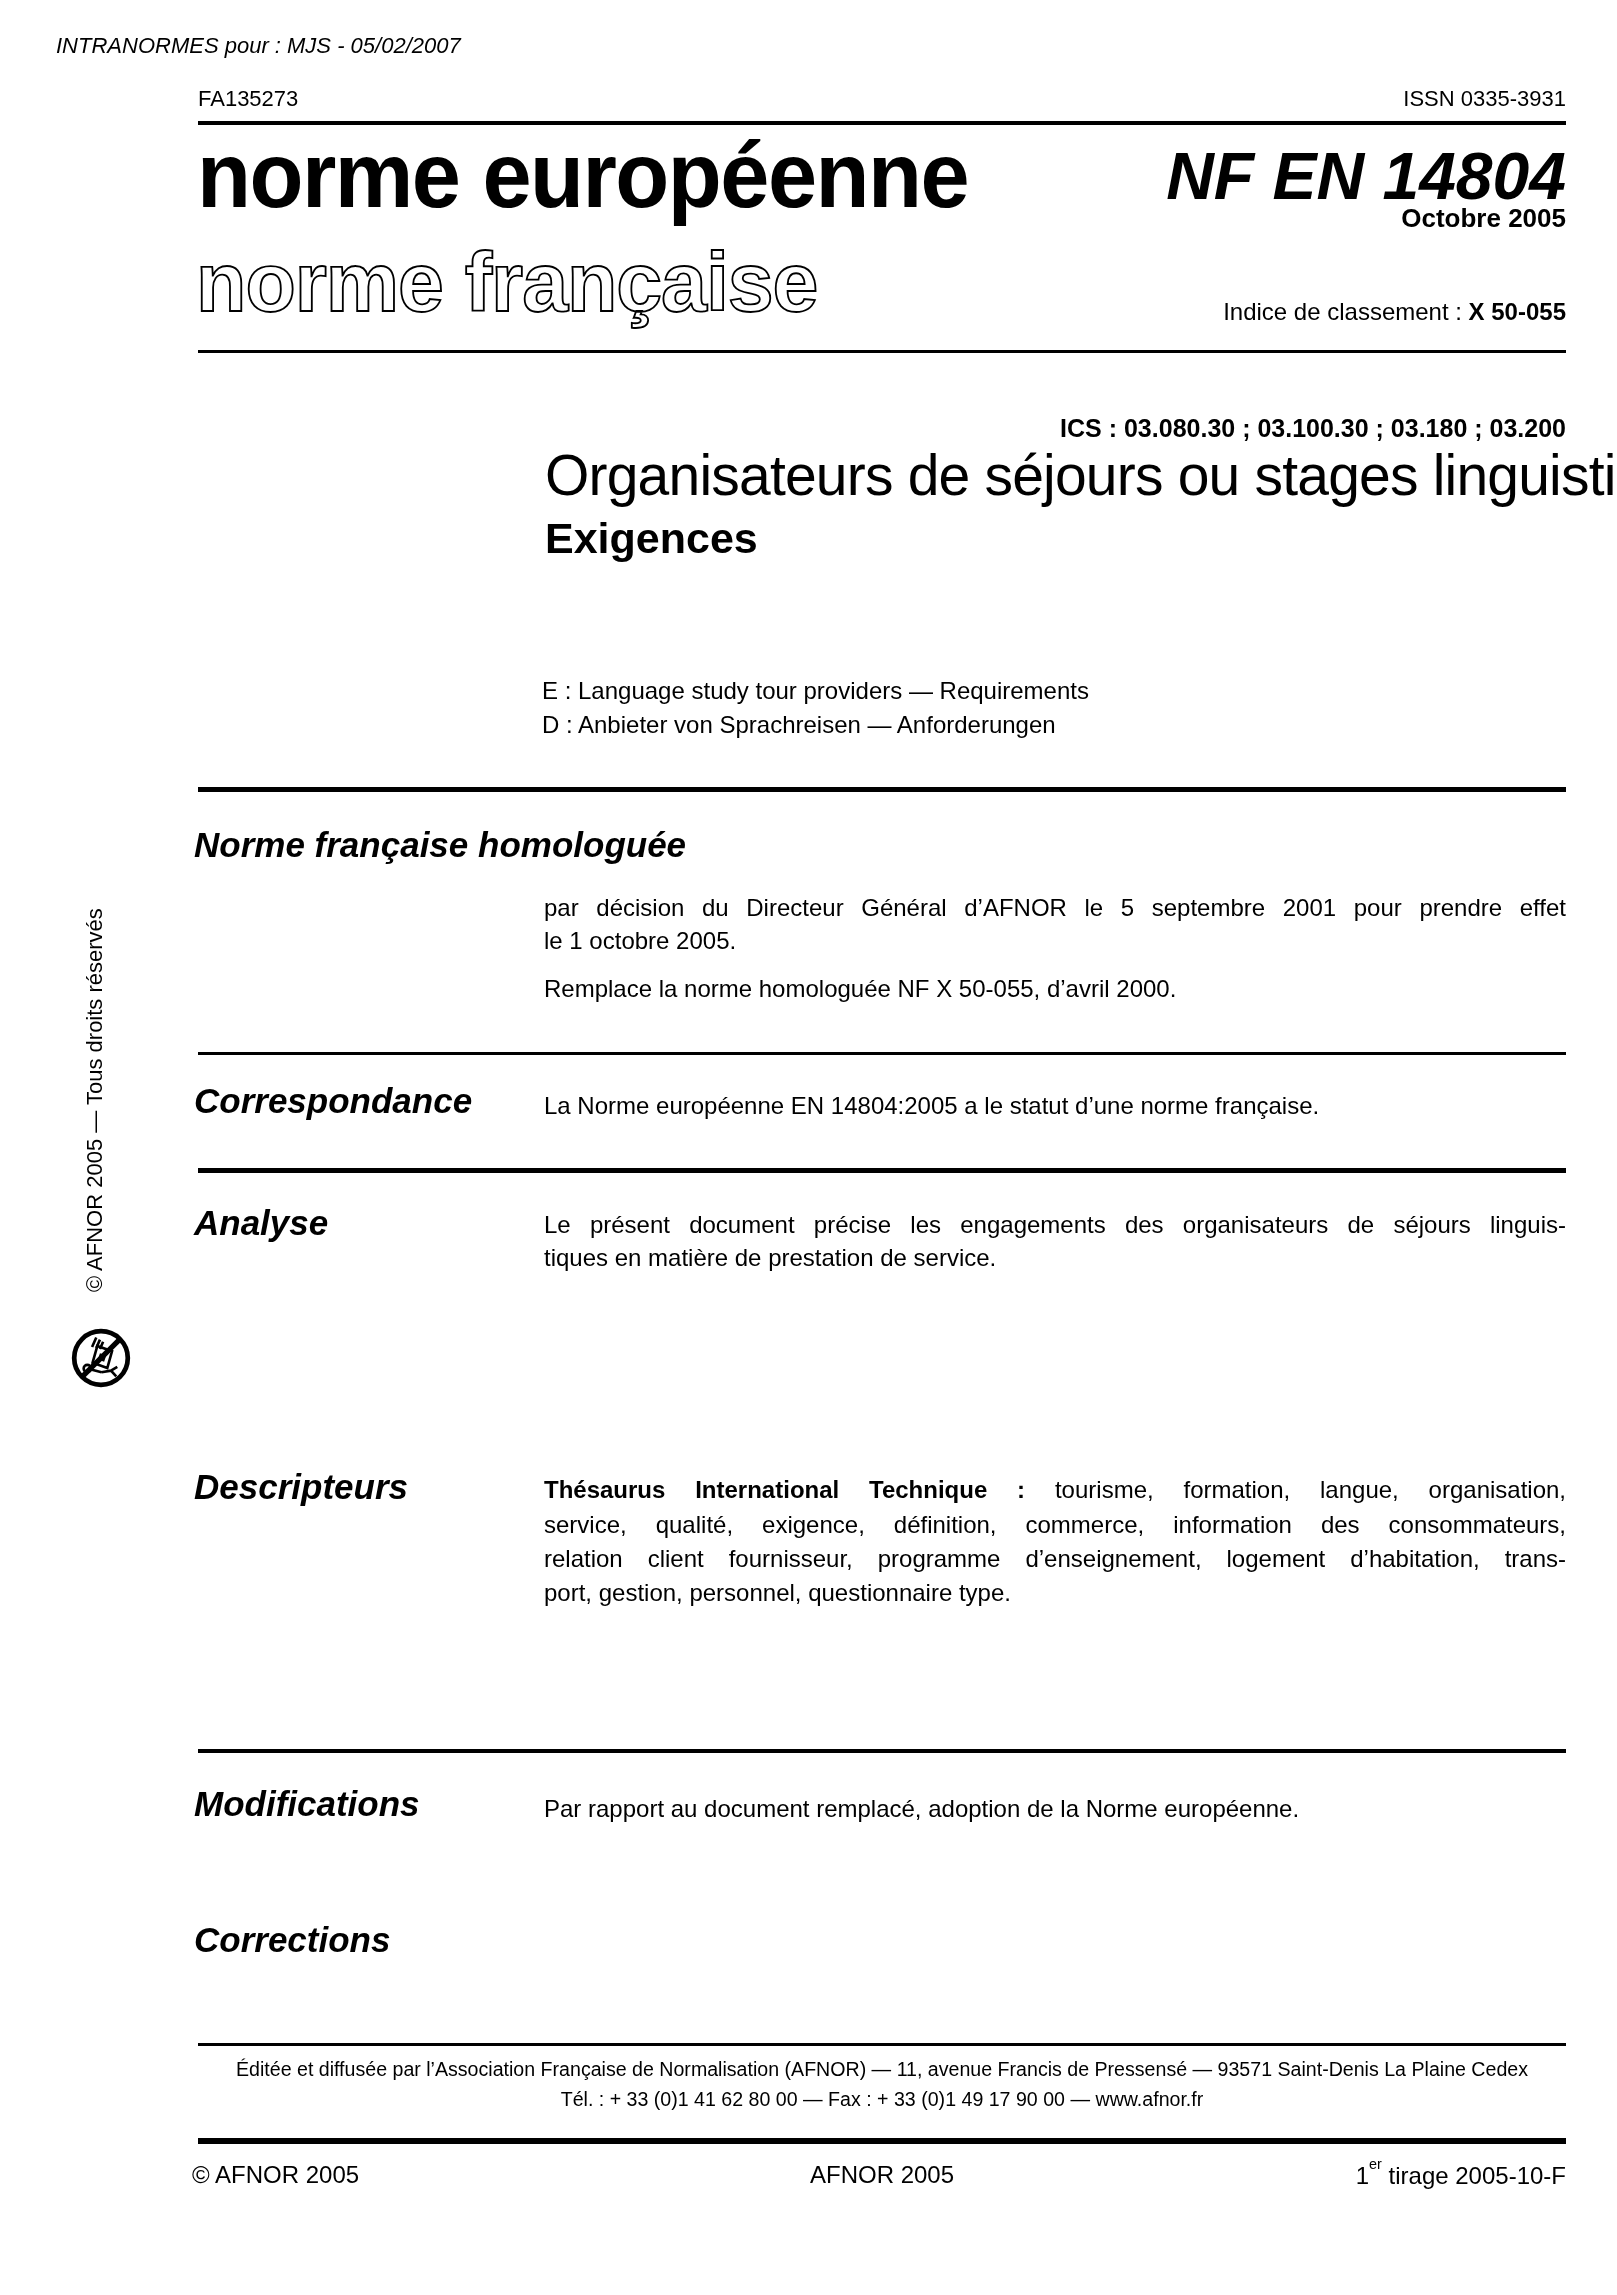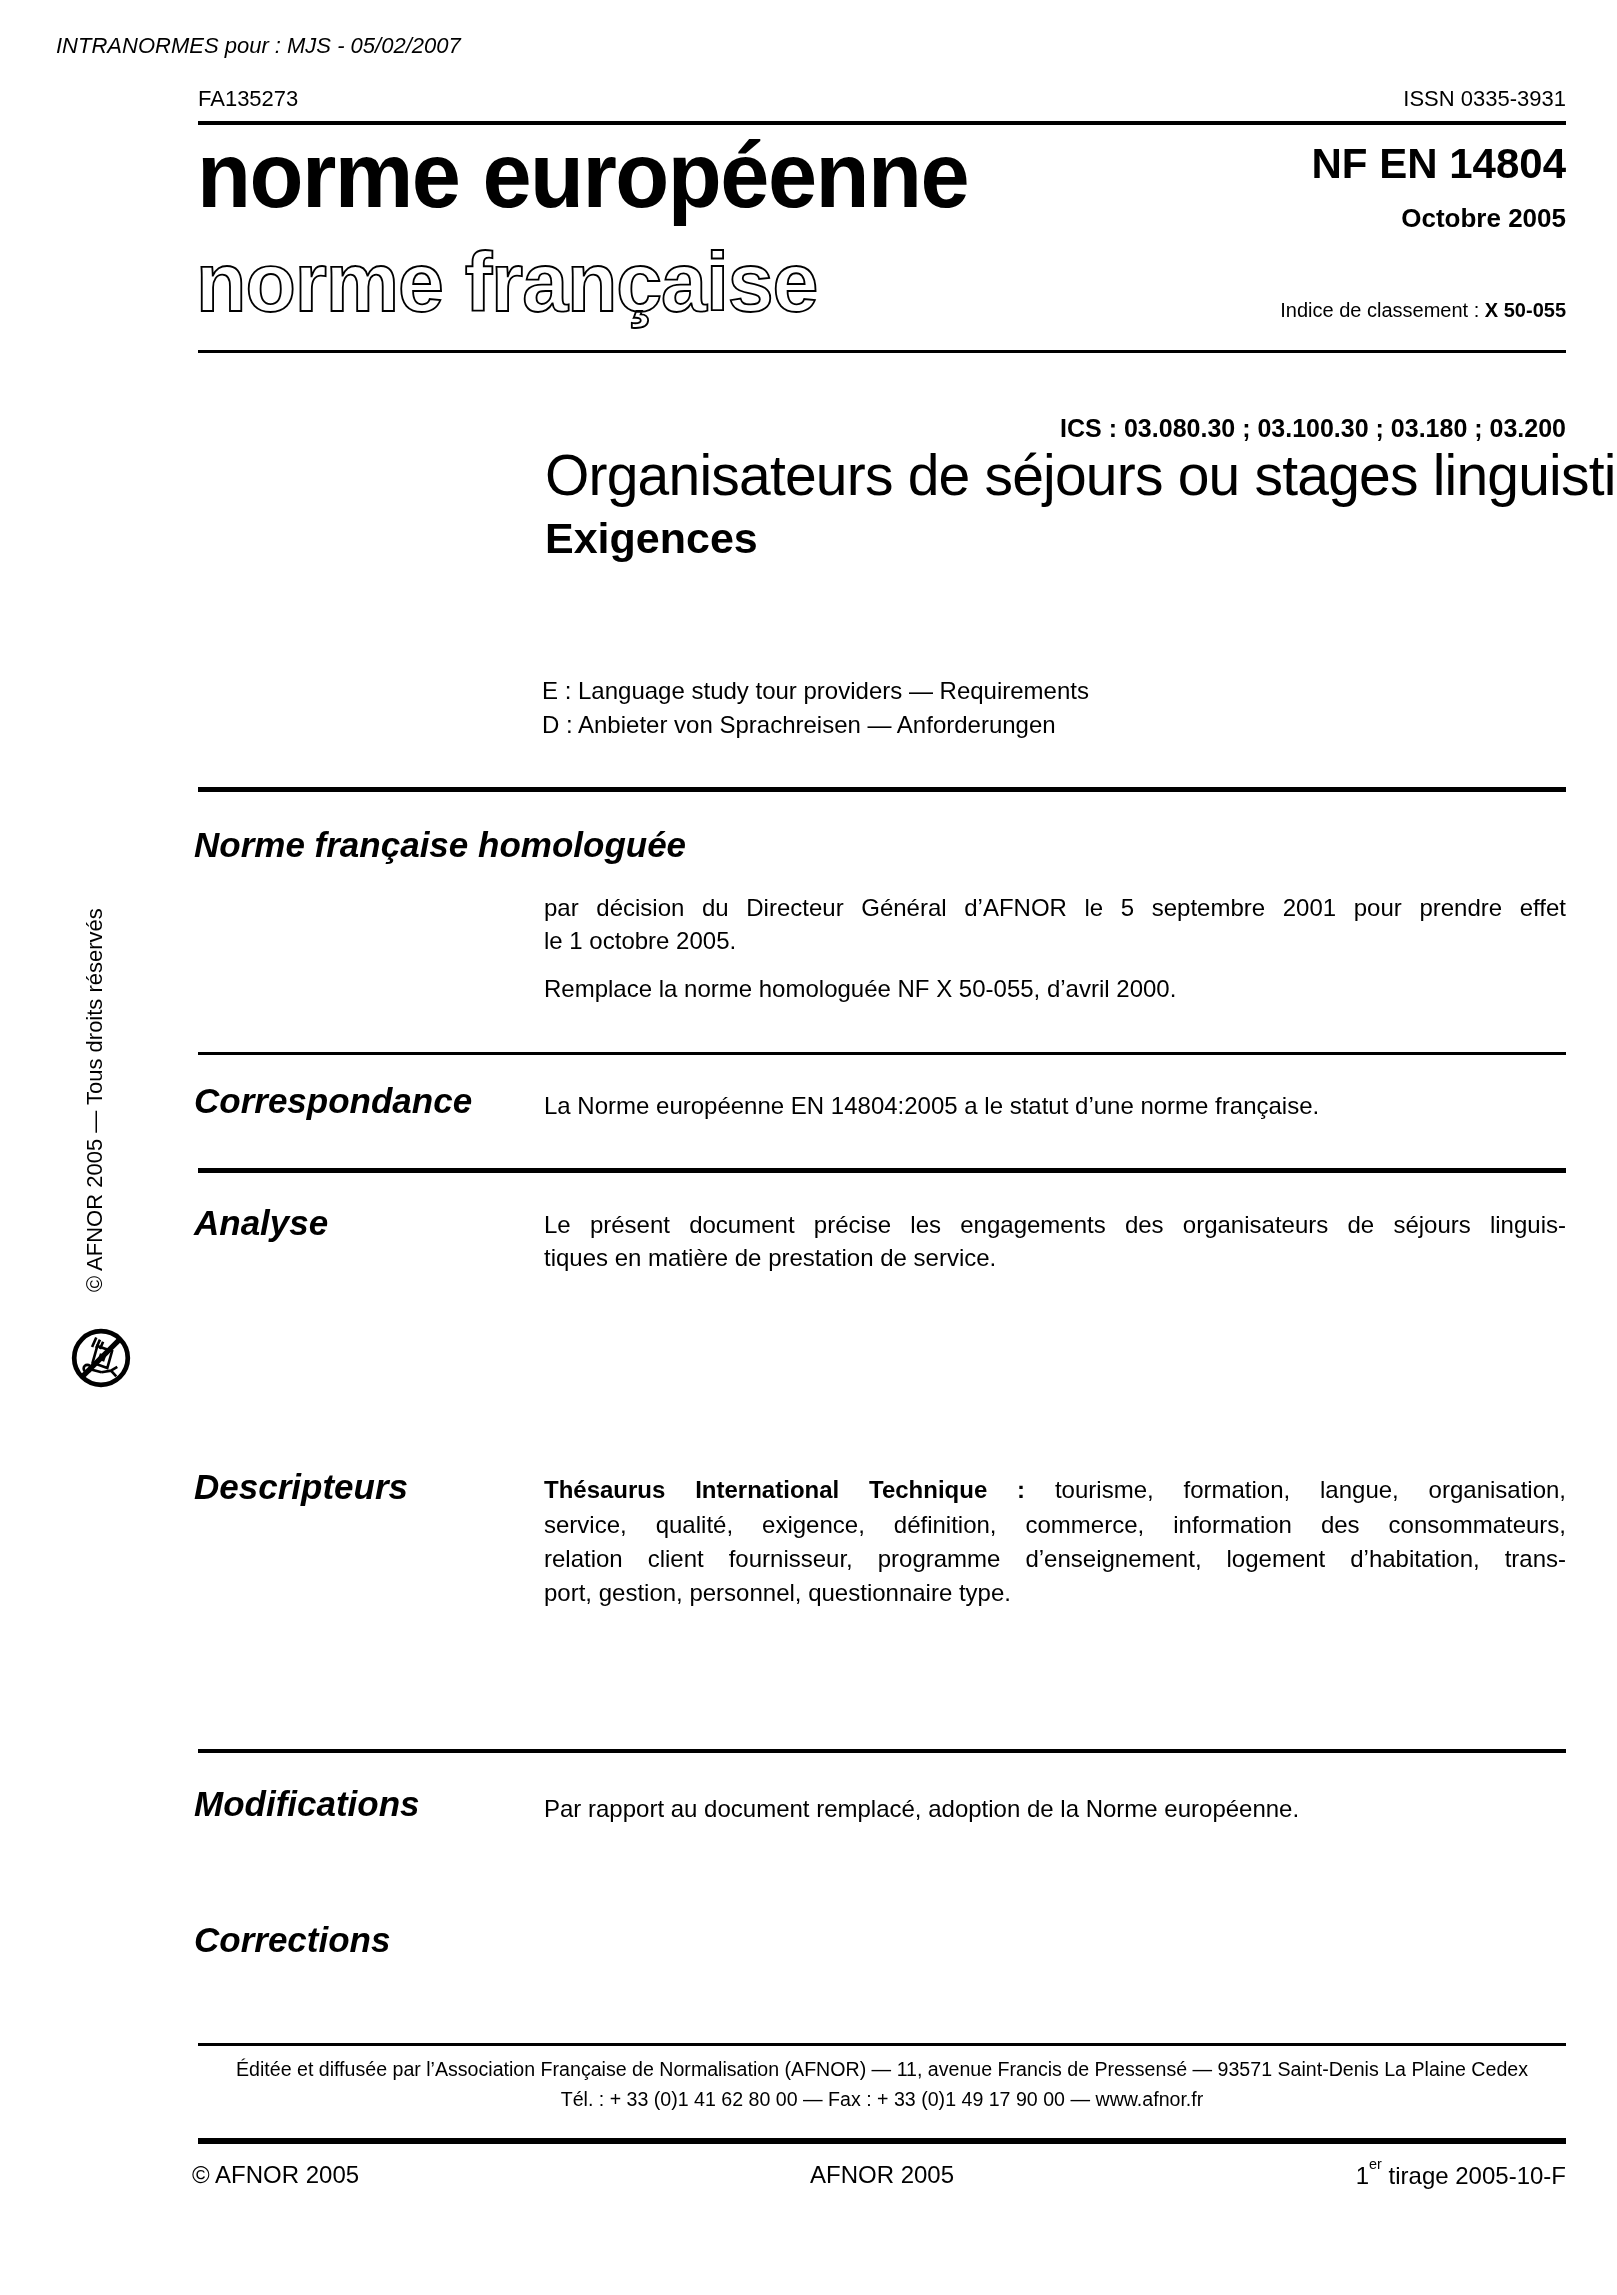--- a/index.html
+++ b/index.html
@@ -14,23 +14,23 @@
   }
   .abs { position: absolute; line-height: 1; white-space: nowrap; }
   .rule { position: absolute; left: 198px; width: 1368px; background: #000; }
   .watermark { font-style: italic; font-size: 22px; }
   .small-ref { font-size: 22px; }
   .right-edge { right: 52px; text-align: right; }
   .big-title {
     font-size: 93px; font-weight: 700; letter-spacing: -1.6px;
     transform: scaleX(0.95); transform-origin: 0 0;
   }
-  .doc-code { font-size: 42px; font-weight: 700; }
+  .doc-code { font-size: 66px; font-weight: 700; font-style: italic; }
   .doc-date { font-size: 26px; font-weight: 700; text-align: right; }
-  .class-line { font-size: 20px; }
+  .class-line { font-size: 24px; }
   .ics-line { font-size: 25px; font-weight: 700; }
   .subject-title { font-size: 57px; letter-spacing: -0.8px; }
   .subject-sub { font-size: 43px; font-weight: 700; }
   .lang-line { font-size: 24px; }
   .section-heading { font-size: 35px; font-weight: 700; font-style: italic; }
   .body-line { font-size: 24px; width: 1022px; }
   .just { text-align: justify; text-align-last: justify; white-space: normal; }
   .footer-line { left: 198px; width: 1368px; text-align: center; font-size: 19.6px; }
   .bottom-line { font-size: 24px; }
   .vertical-copyright {

